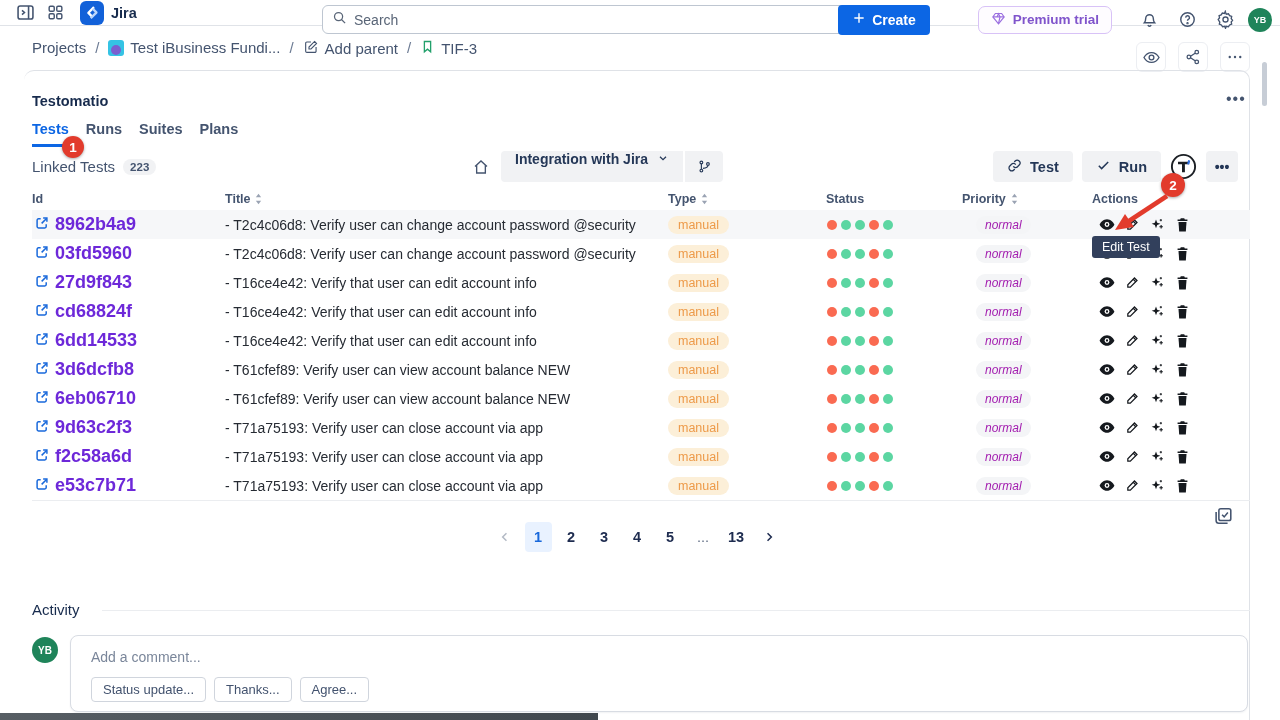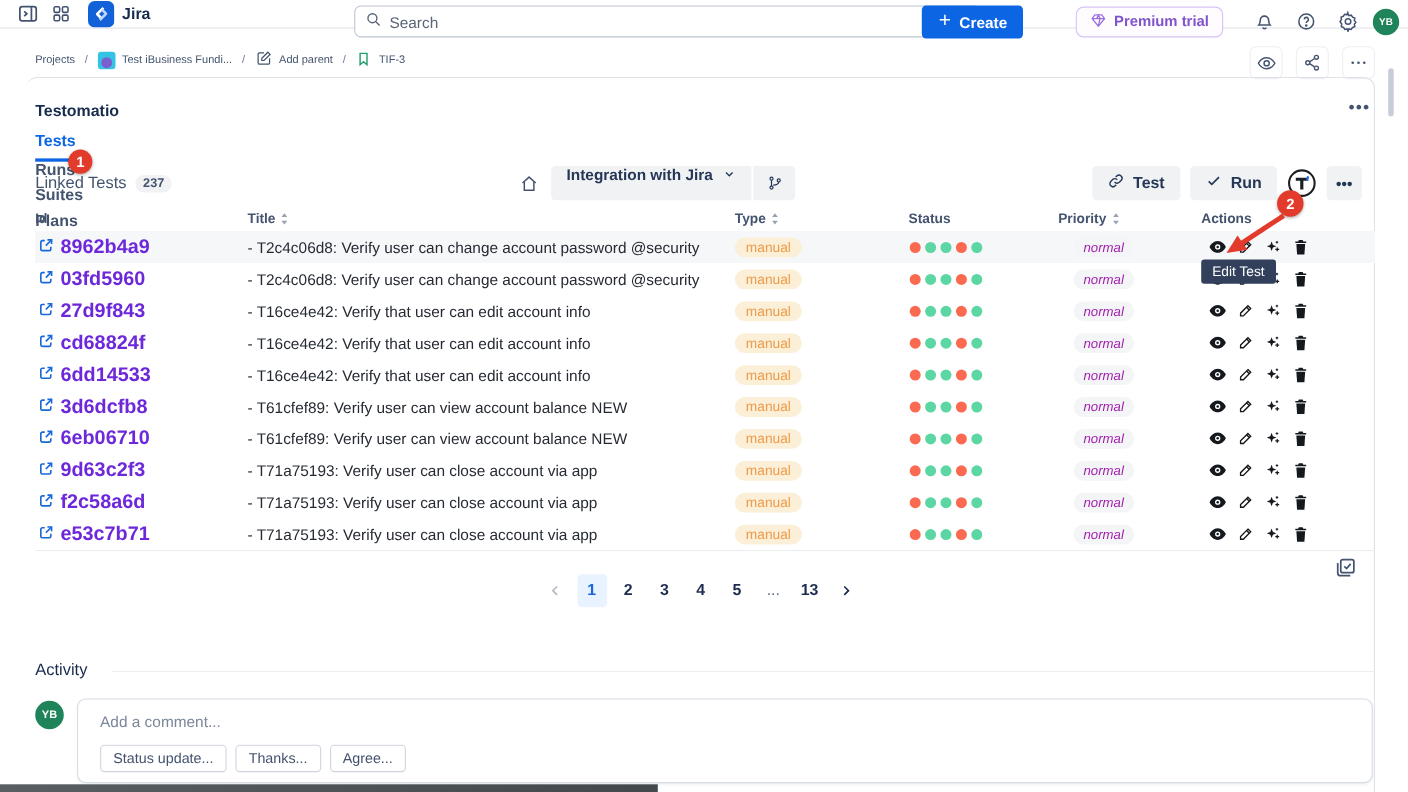--- a/index.html
+++ b/index.html
@@ -14,36 +14,36 @@
   .app-name { font-weight:bold; font-size:14.5px; color:#172b4d; }
   .search-box { position:absolute; left:322px; top:5px; width:570px; height:29px; border:1px solid #bec6d1; border-radius:6px; display:flex; align-items:center; padding:0 9px; gap:7px; color:#596577; background:#fff; }
   .search-box input { border:none; outline:none; flex:1; font-size:14px; font-family:inherit; color:#172b4d; background:transparent; }
   .search-box input::placeholder { color:#596577; }
   .topbar-right { position:absolute; right:8px; top:0; height:39px; display:flex; align-items:center; gap:8px; }
   .create-btn { height:30px; padding:0 14px; background:#0c66e4; color:#fff; border:none; border-radius:4px; font-size:14px; font-weight:bold; display:flex; align-items:center; gap:6px; cursor:pointer; }
   .premium-btn { height:28px; padding:0 12px; background:#fefcff; color:#8054cc; border:1px solid #d8c2f7; border-radius:7px; font-size:13.5px; font-weight:bold; display:flex; align-items:center; gap:7px; cursor:pointer; margin-left:40px; margin-right:14px; }
   .avatar { width:24px; height:24px; border-radius:50%; background:#1f845a; color:#fff; font-size:9px; font-weight:bold; display:flex; align-items:center; justify-content:center; cursor:pointer; }
 
   
-  .crumb-row { position:absolute; top:39px; left:0; right:0; height:31px; display:flex; align-items:center; padding-left:32px; font-size:10px; color:#44546f; }
+  .crumb-row { position:absolute; top:39px; left:0; right:0; height:31px; display:flex; align-items:flex-start; padding-left:32px; font-size:15px; color:#44546f; }
   .crumb-row .sep { margin:0 9px; color:#6b7a93; }
   .crumb-link { display:flex; align-items:center; gap:6px; color:#44546f; cursor:pointer; }
   .proj-avatar { width:16px; height:16px; border-radius:3px; background:#35c3e4; position:relative; overflow:hidden; }
   .proj-avatar::after { content:""; position:absolute; left:3px; top:5px; width:10px; height:10px; border-radius:50%; background:#7a5fd0; }
   .crumb-actions { position:absolute; right:30px; top:3px; display:flex; gap:12px; }
   .crumb-actions .icon-btn { border:1px solid #eceef2; border-radius:6px; }
 
   
   .panel-border { position:absolute; left:24px; top:70px; width:1226px; height:650px; border-top:1px solid #dfe2e7; border-right:1px solid #dfe2e7; border-top-right-radius:10px; border-top-left-radius:10px; pointer-events:none; }
   .scroll-thumb { position:absolute; left:1262px; top:62px; width:5px; height:44px; border-radius:3px; background:#c7cdd6; cursor:pointer; }
 
   .panel-title { position:absolute; left:32px; top:93px; font-size:14.5px; font-weight:bold; color:#172b4d; }
   .panel-more { position:absolute; left:1226px; top:90px; color:#44546f; font-size:16px; letter-spacing:1px; cursor:pointer; }
 
-  .tabs { position:absolute; left:32px; top:121px; display:flex; font-size:14.5px; color:#44546f; font-weight:bold;flex-direction:column; }
+  .tabs { position:absolute; left:32px; top:121px; display:flex; gap:17px; font-size:14.5px; color:#44546f; font-weight:bold; }
   .tab { padding-bottom:7px; cursor:pointer; }
   .tab.active { color:#0c66e4; border-bottom:3px solid #0c66e4; }
 
   
   .linked-wrap { position:absolute; left:32px; top:158px; display:flex; align-items:center; gap:8px; }
   .linked-label { font-size:15px; color:#44546f; }
   .count-badge { background:#f1f2f4; color:#44546f; font-size:11.5px; font-weight:bold; border-radius:9px; padding:2px 7px; }
   .toolbar-center { position:absolute; left:466px; top:151px; display:flex; align-items:center; gap:2px; }
   .home-btn { width:30px; height:31px; display:flex; align-items:center; justify-content:center; color:#44546f; cursor:pointer; background:none; border:none; margin-right:3px; }
   .seg-pill { height:31px; background:#f1f2f4; border:none; border-radius:4px 0 0 4px; display:flex; align-items:flex-start; gap:9px; padding:0 14px; font-size:14px; font-weight:bold; color:#243757; cursor:pointer; }
@@ -233,21 +233,21 @@
 
   <nav class="tabs">
       <div class="tab active">Tests</div>
       <div class="tab">Runs</div>
       <div class="tab">Suites</div>
       <div class="tab">Plans</div>
     </nav>
 
   <div class="linked-wrap">
     <span class="linked-label">Linked Tests</span>
-    <span class="count-badge">237</span>
+    <span class="count-badge">223</span>
   </div>
 
   <div class="toolbar-center">
     <button class="home-btn">
       <svg width="18" height="18" viewBox="0 0 24 24" fill="none" stroke="currentColor" stroke-width="1.8">
           <path d="M4 11.2L12 4l8 7.2"></path>
           <path d="M6.2 9.5V20h11.6V9.5"></path>
         </svg>
     </button>
     <button class="seg-pill">

